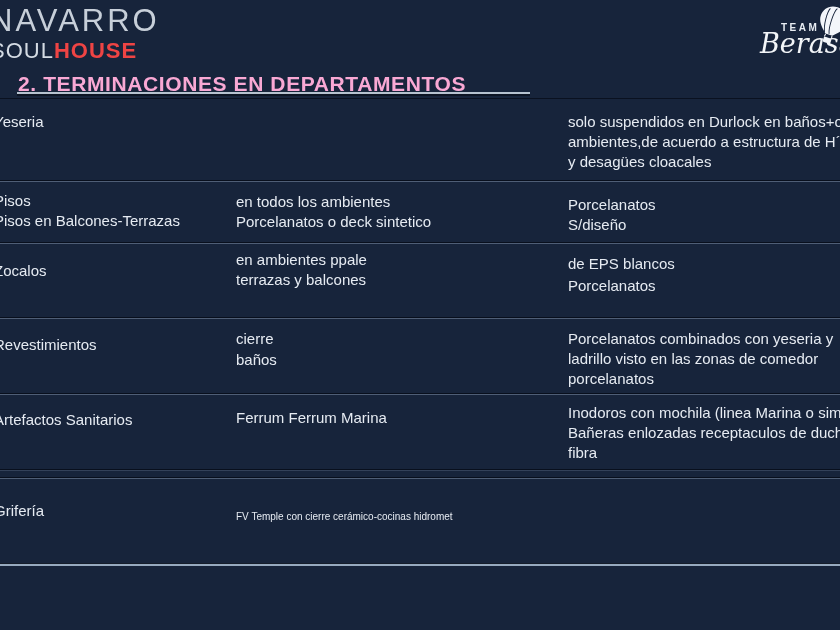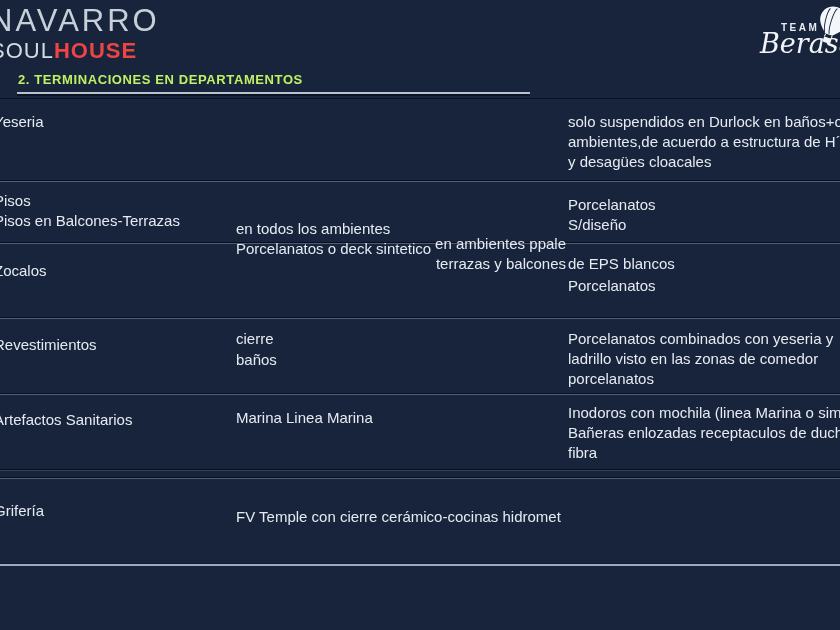--- a/index.html
+++ b/index.html
@@ -19,35 +19,35 @@
   .brand-bottom{font-size:22px;line-height:24px;letter-spacing:1px;margin-top:1px;}
   .brand-soul{font-weight:400;color:#d4dbe3;}
   .brand-house{font-weight:800;color:#ef4444;}
 
   
   .team-word{position:absolute;left:781px;top:22px;font-size:10px;font-weight:700;letter-spacing:2.5px;color:#e8edf3;}
   .team-script{position:absolute;left:760px;top:28px;font-family:"DejaVu Serif","Liberation Serif",serif;font-style:italic;font-size:27px;color:#f2f5f8;white-space:nowrap;}
   .balloon{position:absolute;left:816px;top:5px;width:32px;height:40px;transform:rotate(18deg);}
 
   
-  .title{position:absolute;left:18px;top:72px;font-size:13px;font-weight:700;letter-spacing:0.6px;color:#bef264;white-space:nowrap;}
+  .title{position:absolute;left:18px;top:72px;font-size:21px;font-weight:700;letter-spacing:0.6px;color:#f9a8d4;white-space:nowrap;}
   .title-underline{position:absolute;left:17px;top:92px;width:513px;height:0;border-top:2px solid #b6c2cf;box-shadow:0 2px 0 rgba(5,10,20,0.6);}
 
   
   .lbl,.c2,.c3{position:absolute;font-size:15px;line-height:20px;color:#e6ebf2;white-space:pre-line;}
   .lbl{left:-6px;width:240px;}
   .c2{left:236px;width:330px;}
   .c3{left:568px;width:340px;}
 
   .r1-lbl{top:112px;} .r1-c2{top:110px;} .r1-c3{top:112px;}
-  .r2-lbl{top:191px;} .r2-c2{top:192px;margin-top:27px;} .r2-c3{top:195px;}
-  .r3-lbl{top:261px;} .r3-c2{top:234px;text-align:right;} .r3-c3{top:253px;line-height:22px;}
+  .r2-lbl{top:191px;} .r2-c2{top:192px;} .r2-c3{top:195px;}
+  .r3-lbl{top:261px;} .r3-c2{top:250px;} .r3-c3{top:253px;line-height:22px;}
   .r4-lbl{top:335px;} .r4-c2{top:328px;line-height:21px;} .r4-c3{top:329px;}
   .r5-lbl{top:410px;} .r5-c2{top:408px;} .r5-c3{top:403px;}
-  .r6-lbl{top:501px;} .r6-c2{top:507px;font-size:15px;}
+  .r6-lbl{top:501px;} .r6-c2{top:507px;font-size:10px;}
 
   
   .sep{position:absolute;left:0;right:0;height:0;border-top:1px solid rgba(7,13,26,0.9);border-bottom:1px solid rgba(135,153,178,0.5);}
   .sep-1{top:180px;} .sep-2{top:242px;} .sep-3{top:317px;} .sep-4{top:393px;} .sep-6{top:477px;}
   .sep-faint{top:469px;border-bottom-color:rgba(135,153,178,0.25);}
   .sep-dark{position:absolute;left:0;right:0;top:98px;height:0;border-top:1px solid rgba(7,13,26,0.8);}
   .bottom-rule{position:absolute;left:0;right:0;top:563px;height:2px;background:#97aabf;border-top:1px solid rgba(7,13,26,0.9);}
 </style>
 </head>
 <body>
@@ -101,21 +101,21 @@
 Porcelanatos</div>
 
   <div class="lbl r4-lbl">Revestimientos</div>
   <div class="c2 r4-c2">cierre
 baños</div>
   <div class="c3 r4-c3">Porcelanatos combinados con yeseria y
 ladrillo visto en las zonas de comedor
 porcelanatos</div>
 
   <div class="lbl r5-lbl">Artefactos Sanitarios</div>
-  <div class="c2 r5-c2">Marina Linea Marina</div>
+  <div class="c2 r5-c2">Ferrum Ferrum Marina</div>
   <div class="c3 r5-c3">Inodoros con mochila (linea Marina o similar
 Bañeras enlozadas receptaculos de ducha de
 fibra</div>
 
   <div class="lbl r6-lbl">Grifería</div>
   <div class="c2 r6-c2">FV Temple con cierre cerámico-cocinas hidromet</div>
 
 </div>
 
 </body></html>

